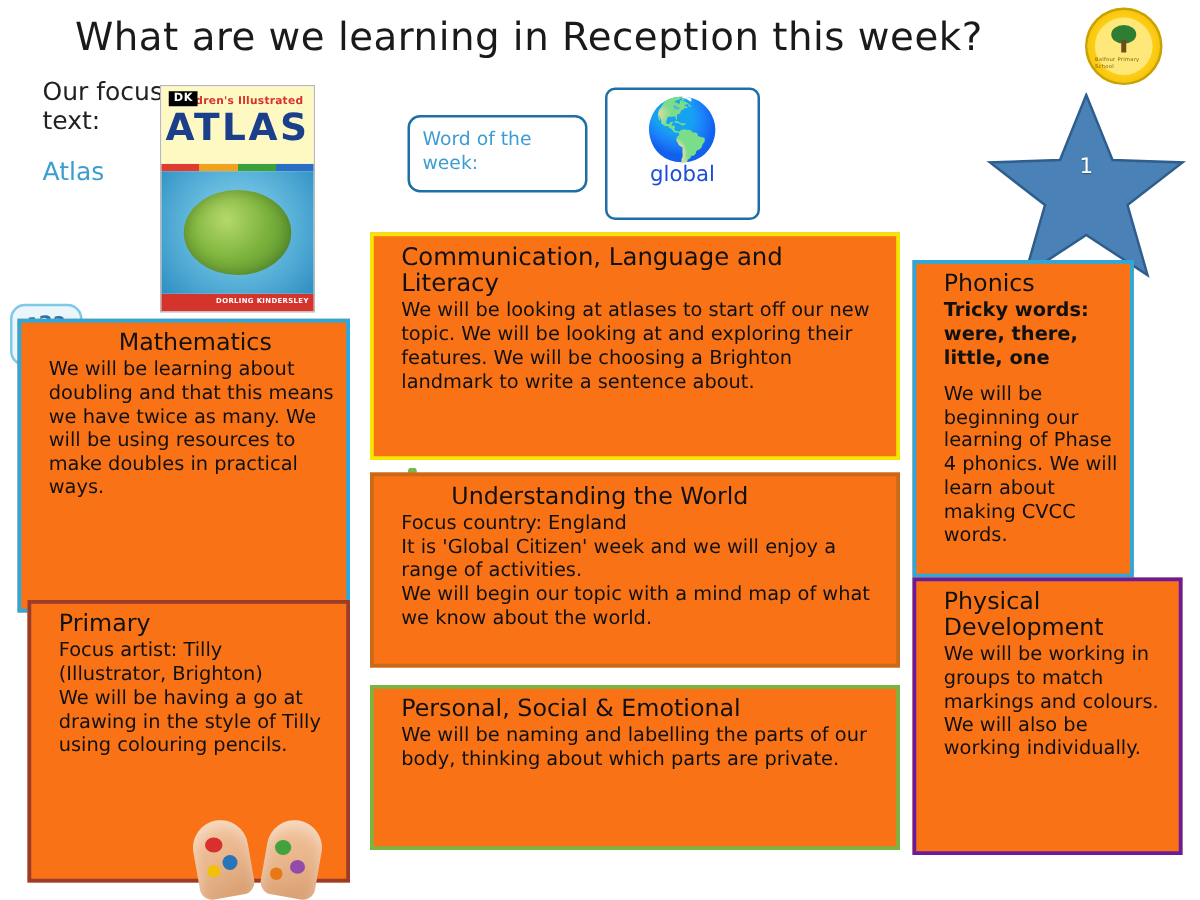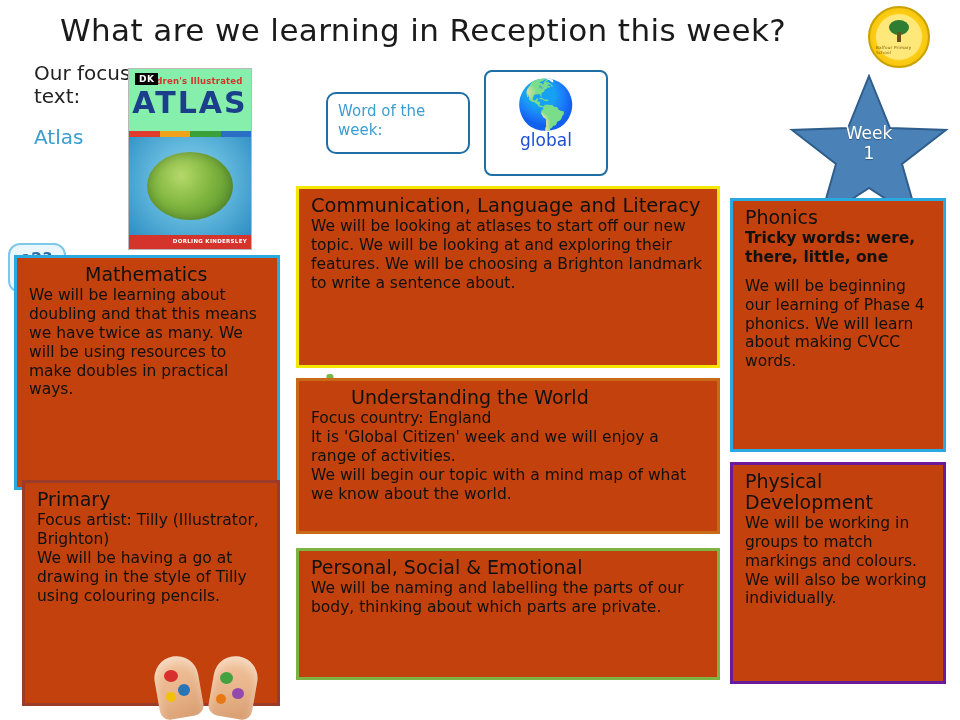--- a/index.html
+++ b/index.html
@@ -109,21 +109,21 @@
     left: 128px;
     top: 68px;
     width: 124px;
     height: 182px;
     background: #f4f4f2;
     border: 1px solid #b9b9b9;
     box-sizing: border-box;
     overflow: hidden;
   }
   .book-top {
-    background: #86efac;
+    background: #fef9c3;
     height: 62px;
     position: relative;
     text-align: center;
   }
   .book-dk {
     position: absolute;
     left: 6px;
     top: 4px;
     background: #000;
     color: #fff;
@@ -237,45 +237,45 @@
     text-align: center;
     color: #ffffff;
     font-size: 17px;
     line-height: 1.15;
     text-shadow: 0 1px 1px rgba(0,0,0,0.35);
   }
   
   .box {
     position: absolute;
     box-sizing: border-box;
-    background: #c2410c;
+    background: #f97316;
     border-width: 3px;
     border-style: solid;
-    padding: 6px 10px 6px 12px;
+    padding: 6px 10px 6px 22px;
   }
   .box h3 {
     margin: 0 0 1px 0;
     font-size: 19px;
     font-weight: normal;
     color: #111;
     line-height: 1.1;
   }
   .box p {
     margin: 0;
     font-size: 15.5px;
     color: #111;
     line-height: 1.22;
   }
   .bold-line { font-weight: bold; }
 
   
   #box-cll { left: 296px; top: 186px; width: 424px; height: 182px; border-color: #f3e600; }
   #box-cll h3 { font-size: 19.5px; }
   #box-maths { left: 14px; top: 255px; width: 266px; height: 235px; border-color: #2aa9e0; }
-  #box-phonics { left: 730px; top: 198px; width: 216px; height: 254px; border-color: #2aa9e0; }
+  #box-phonics { left: 730px; top: 208px; width: 177px; height: 254px; border-color: #2aa9e0; }
   #box-utw { left: 296px; top: 378px; width: 424px; height: 156px; border-color: #c96a18; }
   #box-creative { left: 22px; top: 480px; width: 258px; height: 226px; border-color: #9b3b2a; }
   #box-pse { left: 296px; top: 548px; width: 424px; height: 132px; border-color: #7cb342; }
   #box-pd { left: 730px; top: 462px; width: 216px; height: 222px; border-color: #6a1b9a; }
 
   #box-cll h3, #box-utw h3 { text-align: left; }
   #box-utw h3 { padding-left: 40px; }
 
   
   .maths-icon {
@@ -409,21 +409,20 @@
   <div class="globe-card">
     <div class="globe-emoji">🌎</div>
     <div class="globe-label">global</div>
   </div>
 
   <div class="star">
     <svg width="166" height="150" viewBox="0 0 166 150" xmlns="http://www.w3.org/2000/svg">
       <polygon points="83,2 104,54 160,56 116,90 132,146 83,114 34,146 50,90 6,56 62,54" fill="#4a82b8" stroke="#2f5e8c" stroke-width="2"></polygon>
     </svg>
     <div class="star-text">
-      <div>Week</div>
       <div>1</div>
     </div>
   </div>
 
   <div class="box" id="box-cll">
     <h3>Communication, Language and Literacy</h3>
     <p>We will be looking at atlases to start off our new topic.  We will be looking at and exploring their features.  We will be choosing a Brighton landmark to write a sentence about.</p>
   </div>
 
   <div class="maths-icon">

